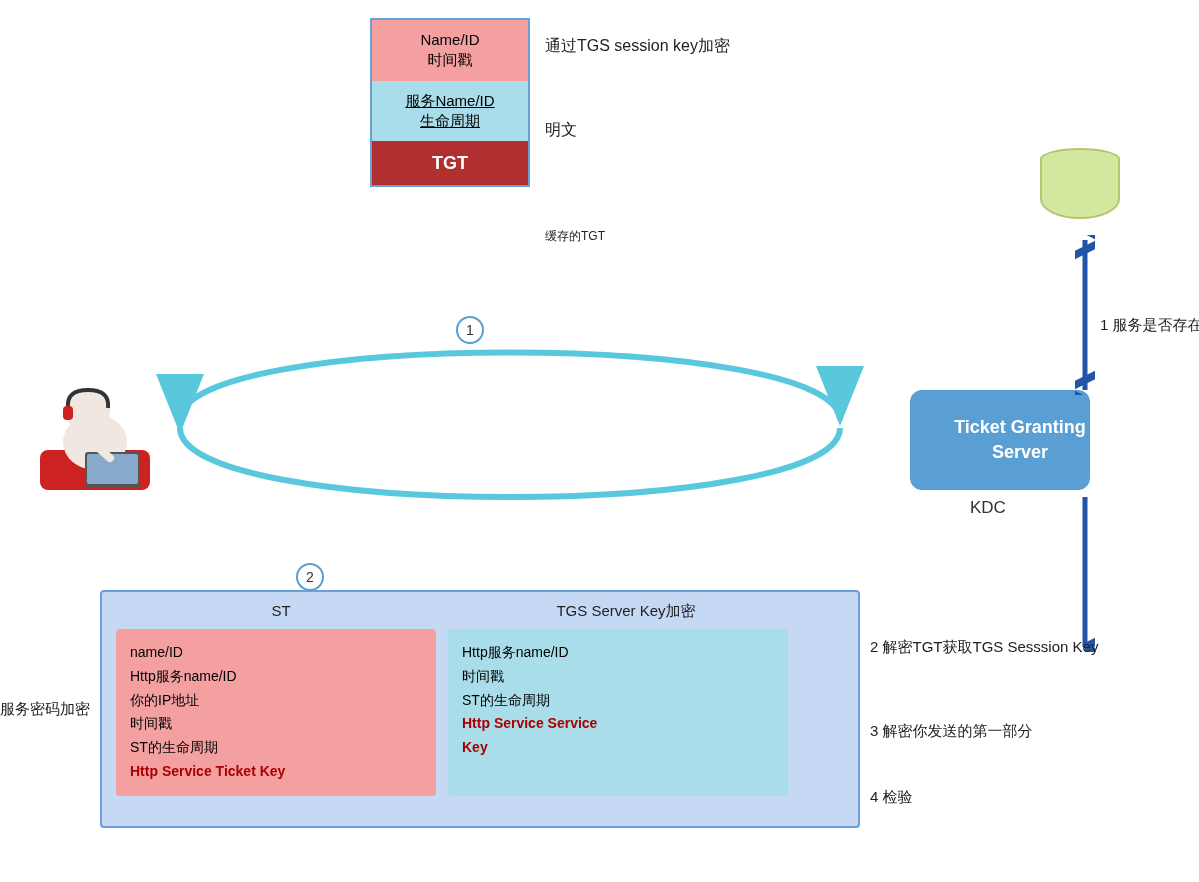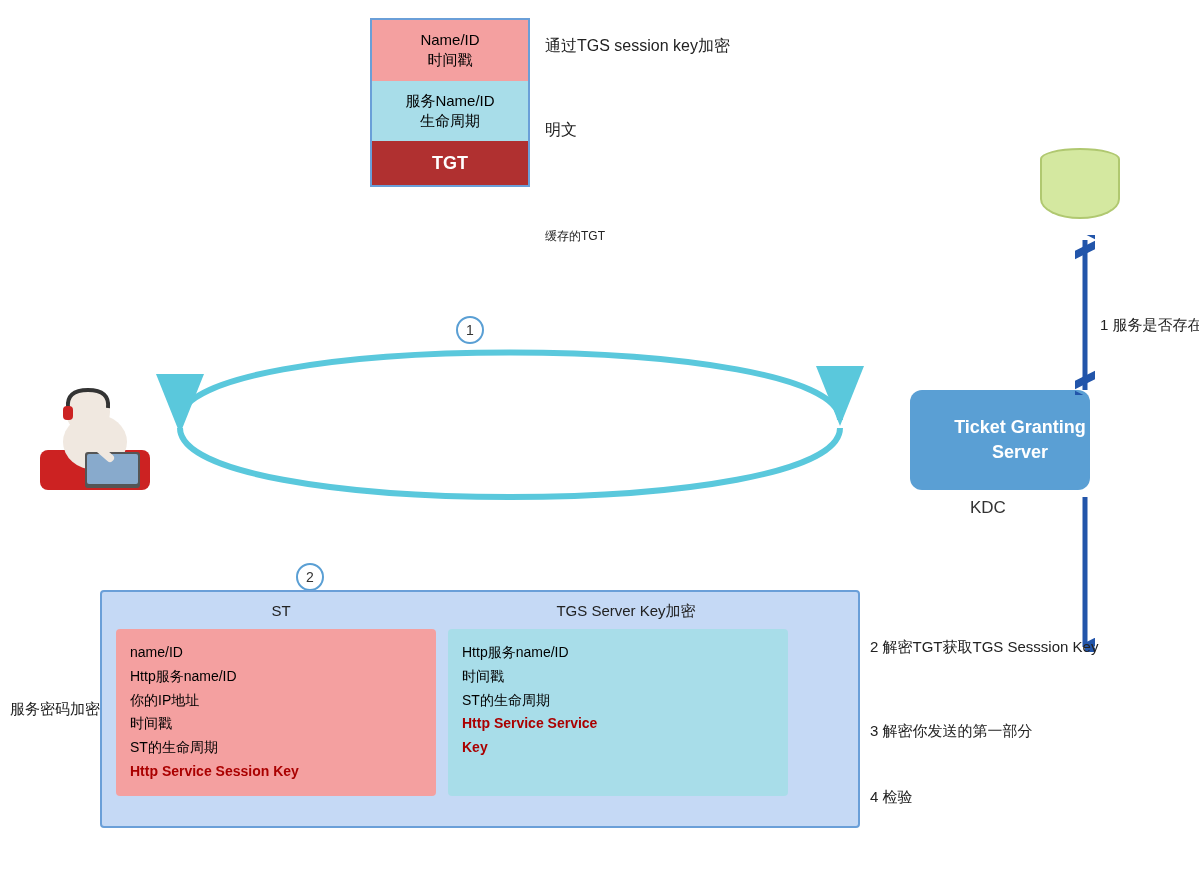--- a/index.html
+++ b/index.html
@@ -24,21 +24,21 @@
       flex-direction: column;
       gap: 0;
     }
     .packet-row {
       text-align: center;
       padding: 10px 6px;
       font-size: 15px;
       line-height: 1.35;
     }
     .packet-row.red-light { background: #f4a0a0; }
-    .packet-row.cyan-light { background: #a8dde9; }
+    .packet-row.cyan-light { background: #a8dde9; text-decoration: underline; }
     .packet-row.red-dark { background: #b03030; color: #fff; font-weight: bold; font-size: 18px; }
 
     
     .label-tgs-session {
       position: absolute;
       top: 36px;
       left: 545px;
       font-size: 16px;
       color: #222;
     }
@@ -198,21 +198,20 @@
     .inner-box .highlight { color: #aa0000; font-weight: bold; }
 
     
     .label-service-pw {
       position: absolute;
       top: 700px;
       left: 0px;
       font-size: 15px;
       color: #222;
       writing-mode: horizontal-tb;
-      padding-left: 10px;
     }
 
     
     .label-decrypt-tgt {
       position: absolute;
       top: 638px;
       left: 870px;
       font-size: 15px;
       color: #222;
       white-space: nowrap;
@@ -344,21 +343,21 @@
     <div class="bottom-panel-header tgs">TGS Server Key加密</div>
   </div>
   <div class="bottom-inner">
 
     <div class="inner-box pink">
       <span>name/ID</span><br>
       <span>Http服务name/ID</span><br>
       <span>你的IP地址</span><br>
       <span>时间戳</span><br>
       <span>ST的生命周期</span><br>
-      <span class="highlight">Http Service Session Key</span>
+      <span class="highlight">Http Service Ticket Key</span>
     </div>
 
     <div class="inner-box light-blue">
       <span>Http服务name/ID</span><br>
       <span>时间戳</span><br>
       <span>ST的生命周期</span><br>
       <span class="highlight">
         <span>Http Service Service</span><br>
         <span>Key</span>
       </span>

